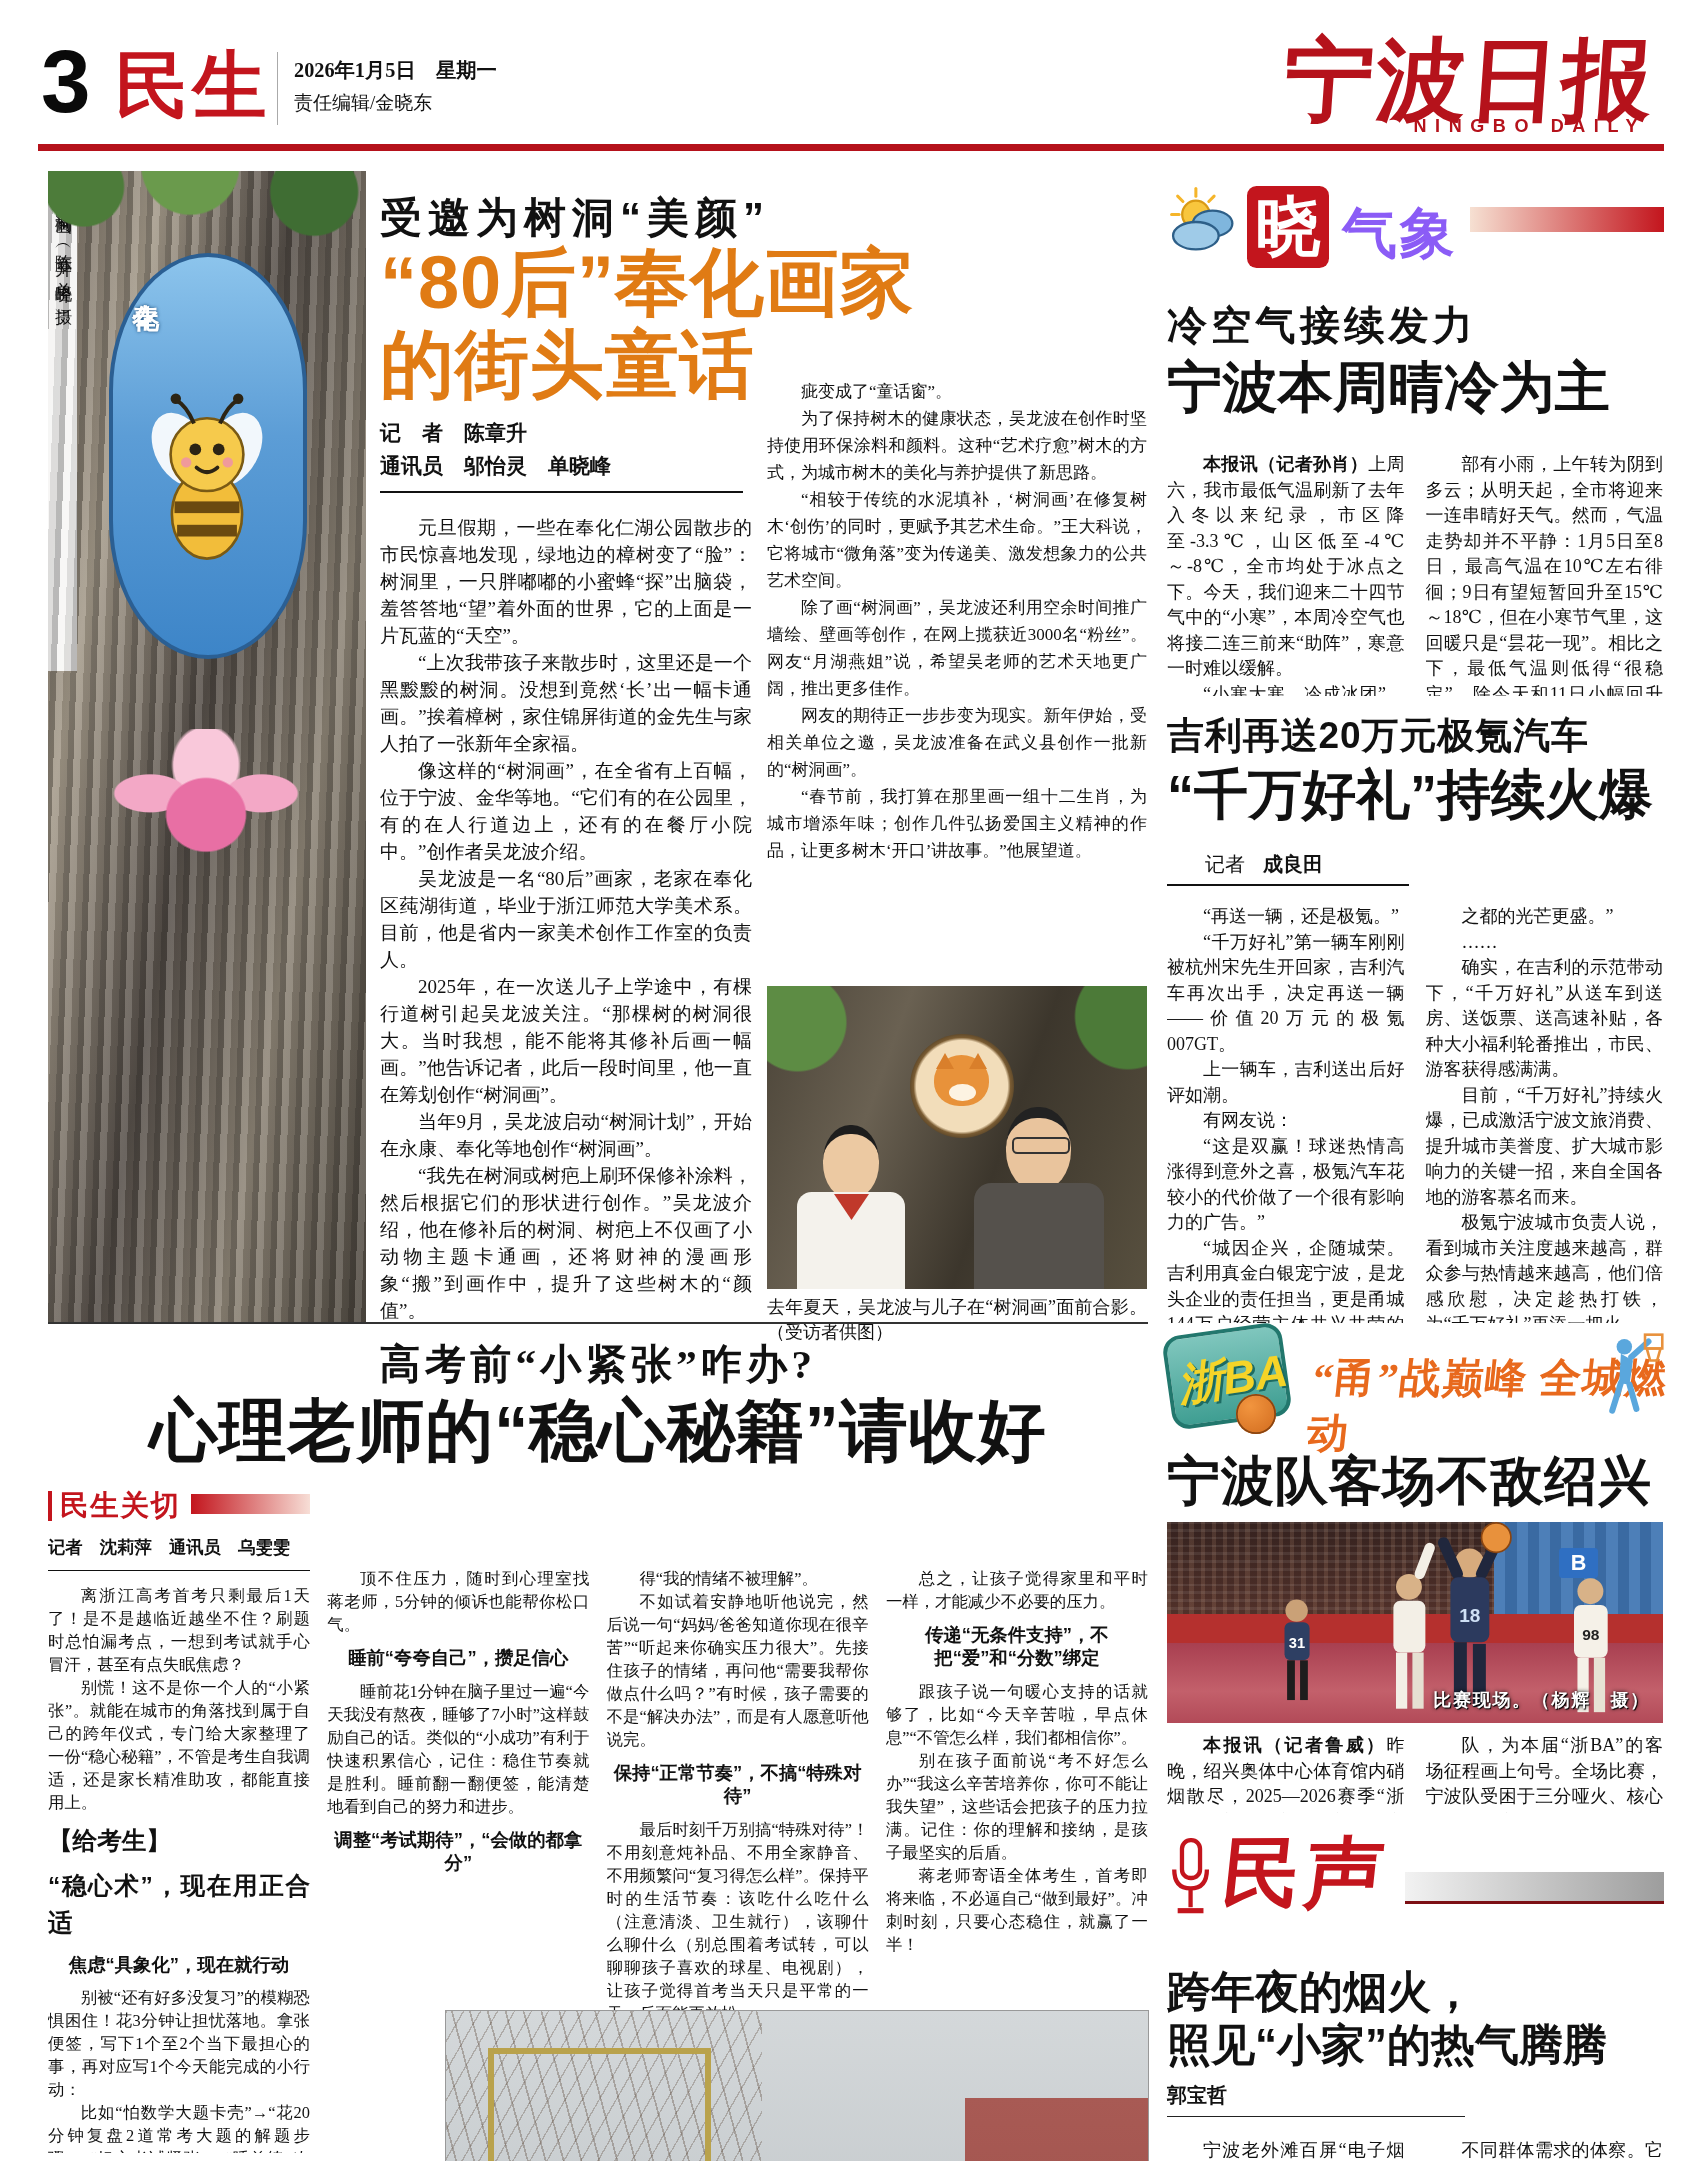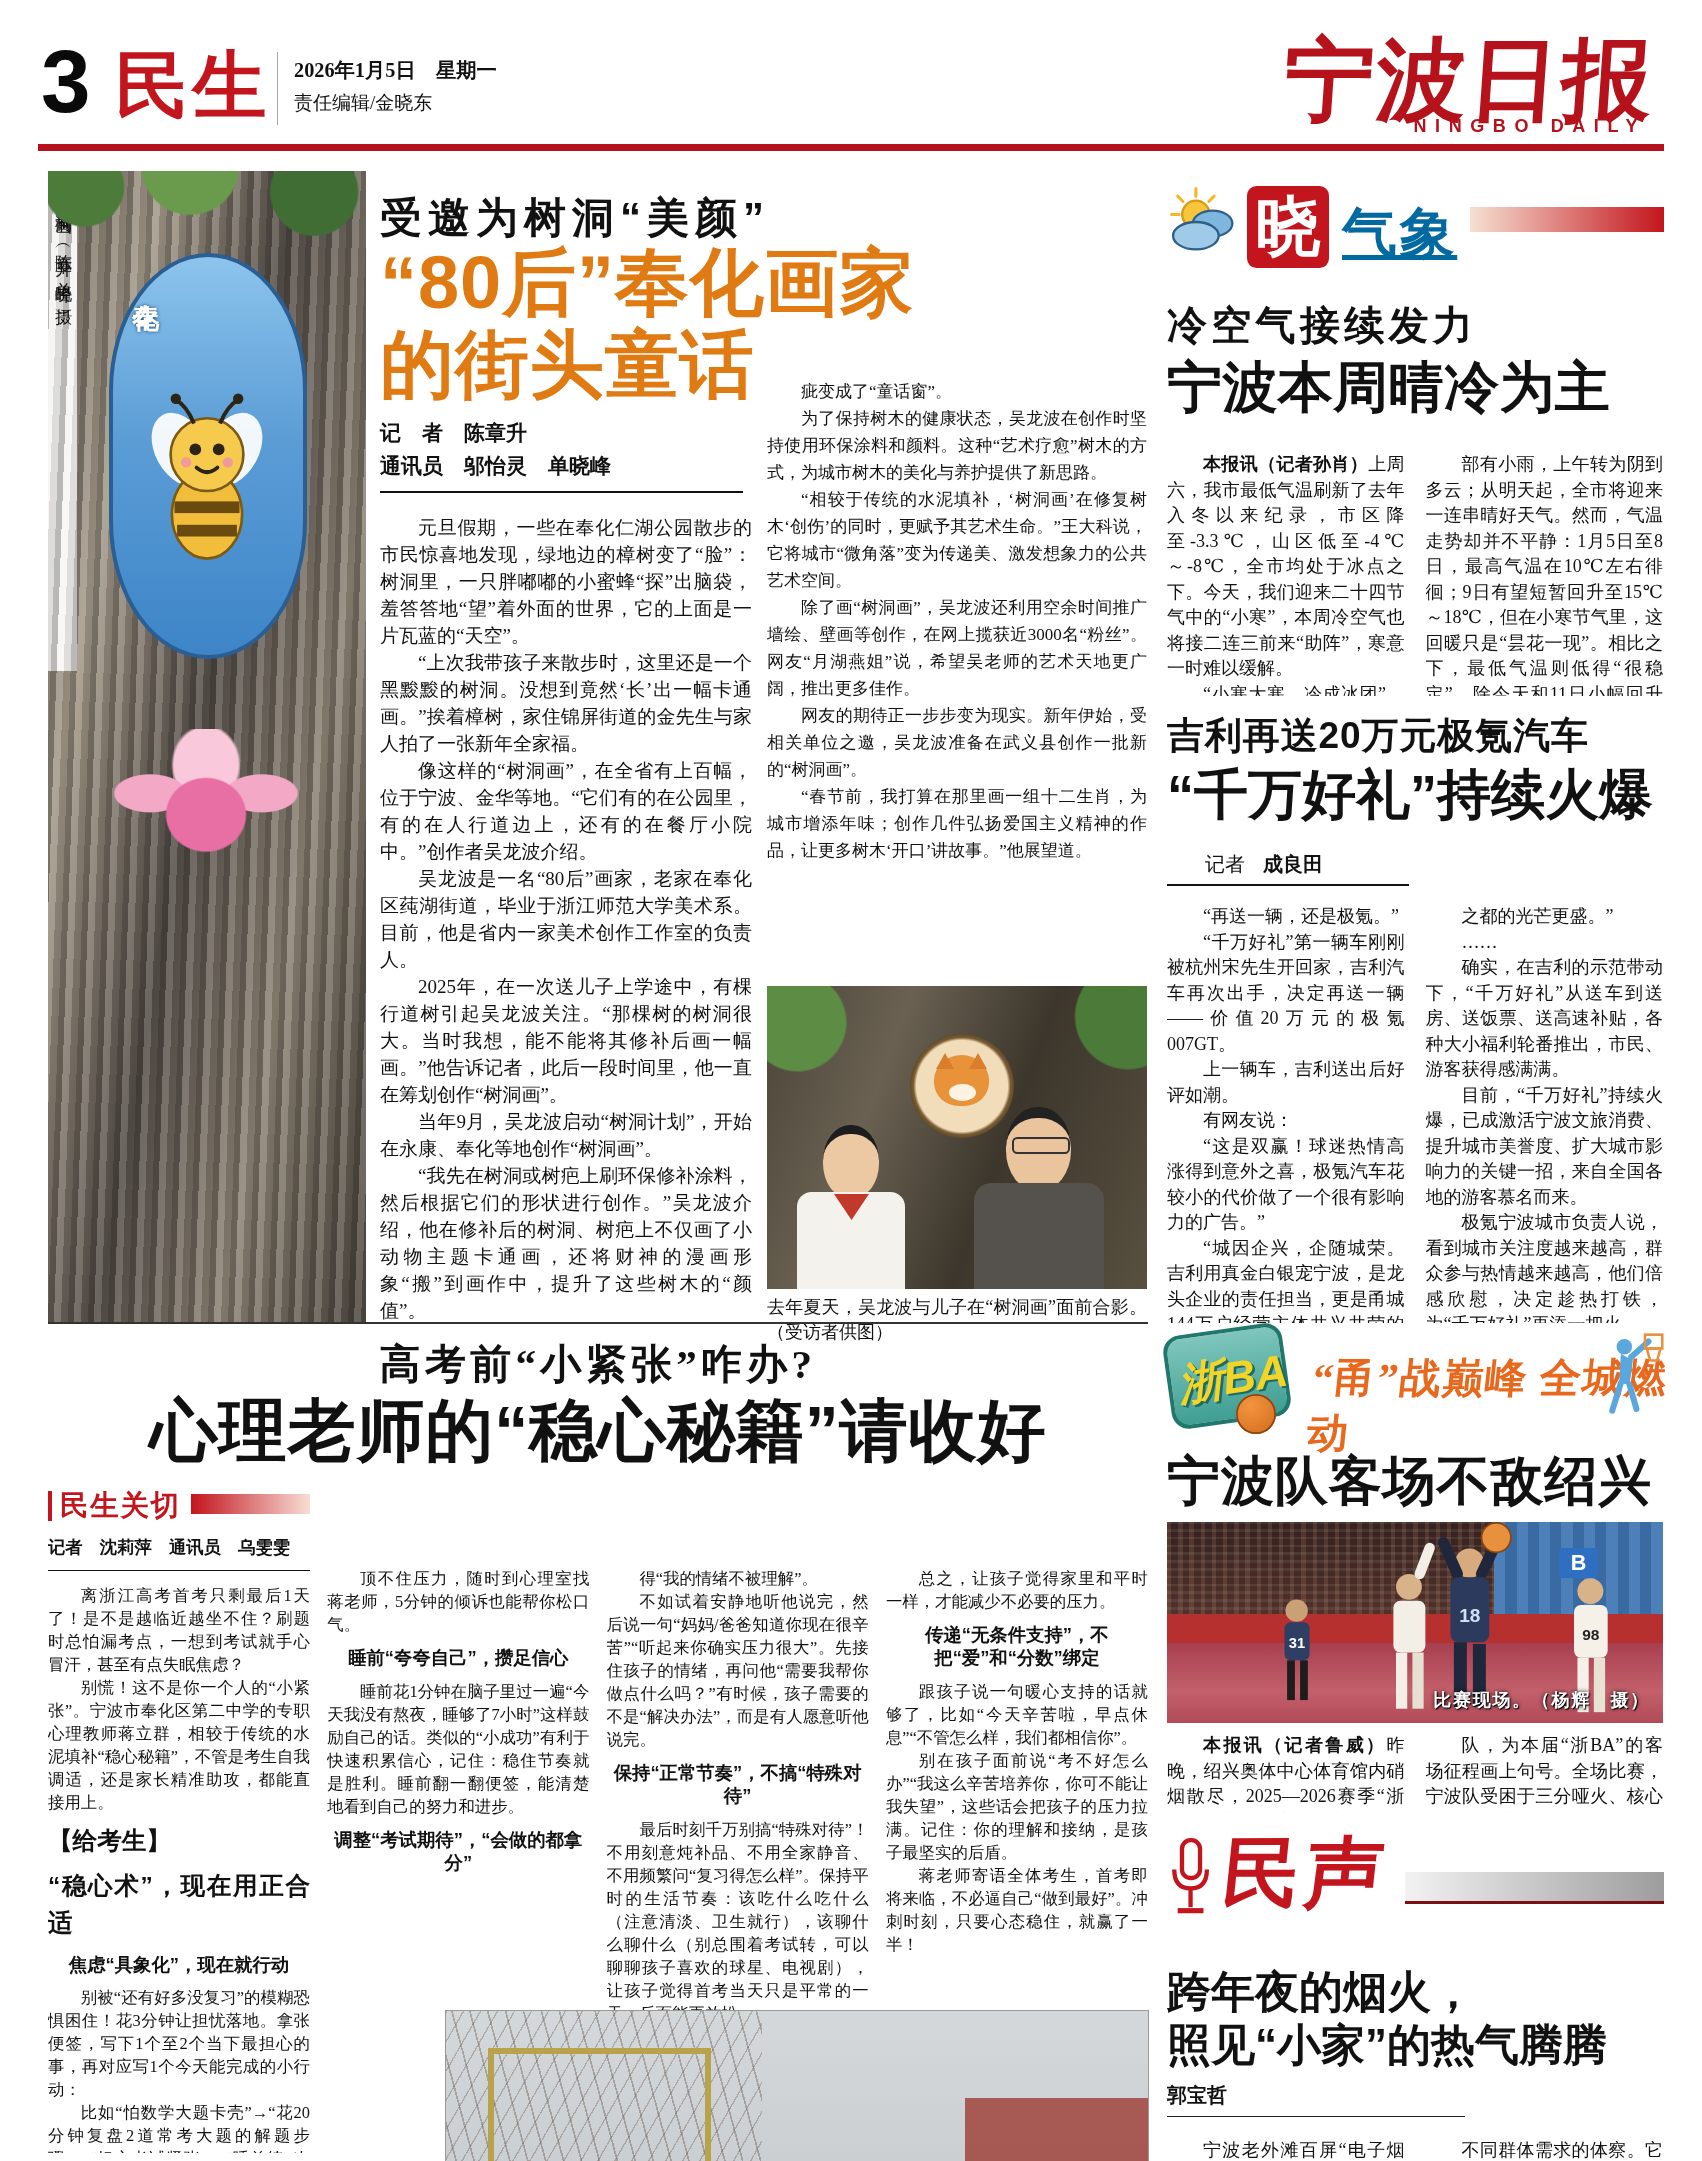--- a/index.html
+++ b/index.html
@@ -66,21 +66,21 @@
   .fam-man .torso{position:absolute;left:8.6px;top:76px;width:130px;height:108px;border-radius:17.3px 17.3px 0 0;background:#55514c;}
   .fam-boy{position:absolute;left:26px;bottom:0;width:117px;height:164px;}
   .fam-boy .head{position:absolute;left:30px;top:0;width:56px;height:65px;border-radius:48%;background:#ecc9a2;border-top:9.5px solid #1d1d1d;}
   .fam-boy .torso{position:absolute;left:4.3px;top:67px;width:108px;height:99px;border-radius:14.7px 14.7px 0 0;background:#f4f2ec;}
   .fam-boy .scarf{position:absolute;left:41px;top:69px;width:35px;height:26px;background:#c0392b;clip-path:polygon(0 0,100% 0,50% 100%);}
   .fam-cap{left:767px;top:1295px;width:380px;font:400 18px "Liberation Serif",serif;line-height:25px;text-align:justify;}
   
   .wx-icon{left:1167px;top:184px;}
   .wx-box{left:1247px;top:186px;width:82px;height:82px;background:#c3151d;border-radius:9.5px;
      color:#fff;font:900 65px "Liberation Serif",serif;text-align:center;line-height:82px;}
-  .wx-suffix{left:1342px;top:197px;font:900 55px "Liberation Sans",sans-serif;color:#0369a1;letter-spacing:2.6px;text-decoration:underline;}
+  .wx-suffix{left:1342px;top:197px;font:900 55px "Liberation Sans",sans-serif;color:#8b5cf6;letter-spacing:2.6px;}
   .wx-grad{left:1470px;top:207px;width:194px;height:25px;background:linear-gradient(to right,#f6e0d2,#c3151d);}
   .wx-kicker{left:1167px;top:298px;font:700 40px "Liberation Serif",serif;letter-spacing:4.3px;}
   .wx-title{left:1167px;top:351px;font:900 55px "Liberation Sans",sans-serif;letter-spacing:0.4px;}
   .wx-cols{left:1167px;top:452px;width:496px;height:244px;display:flex;gap:21px;}
   .wx-cols .body-col,.gl-cols .body-col,.bb-cols .body-col,.vc-cols .body-col{width:238px;font-size:18px;line-height:25.5px;}
   
   .gl-kicker{left:1167px;top:711px;font:900 37px "Liberation Sans",sans-serif;letter-spacing:0.9px;}
   .gl-title{left:1167px;top:759px;font:900 54px "Liberation Sans",sans-serif;}
   .gl-byline{left:1167px;top:851px;font:400 20px "Liberation Serif",serif;margin-left:38px;}
   .gl-byline b{margin-left:13px;}
@@ -379,21 +379,21 @@
     <div class="ex-col ex-col1 body-col">
       <div class="ex-badge-row">
         <div class="ex-badge-bar"></div>
         <div class="ex-badge">民生关切</div>
         <div class="ex-badge-grad"></div>
       </div>
       <div class="ex-byline">记者　沈莉萍　通讯员　乌雯雯</div>
       <div class="ex-byrule"></div>
       <div>
           <div class="blk p">离浙江高考首考只剩最后1天了！是不是越临近越坐不住？刷题时总怕漏考点，一想到考试就手心冒汗，甚至有点失眠焦虑？</div>
-          <div class="blk p">别慌！这不是你一个人的“小紧张”。宁波市奉化区第二中学的专职心理教师蒋立群，相较于传统的水泥填补“稳心秘籍”，不管是考生自我调适，还是家长精准助攻，都能直接用上。</div>
+          <div class="blk p">别慌！这不是你一个人的“小紧张”。就能在城市的角落找到属于自己的跨年仪式，专门给大家整理了一份“稳心秘籍”，不管是考生自我调适，还是家长精准助攻，都能直接用上。</div>
           <div class="blk h2">【给考生】</div>
           <div class="blk h2">“稳心术”，现在用正合适</div>
           <div class="blk h3">焦虑“具象化”，现在就行动</div>
           <div class="blk p">别被“还有好多没复习”的模糊恐惧困住！花3分钟让担忧落地。拿张便签，写下1个至2个当下最担心的事，再对应写1个今天能完成的小行动：</div>
           <div class="blk p">比如“怕数学大题卡壳”→“花20分钟复盘2道常考大题的解题步骤”；“担心考试紧张”→“睡前练1次深呼吸放松法（吸气4秒、屏息7秒、呼气8秒）”。把焦虑变成当天能做的小事，心里会踏实很多。</div>
         </div>
     </div>
     <div class="ex-col ex-colN body-col">
         <div class="blk p">顶不住压力，随时到心理室找蒋老师，5分钟的倾诉也能帮你松口气。</div>
         <div class="blk h3">睡前“夸夸自己”，攒足信心</div>

